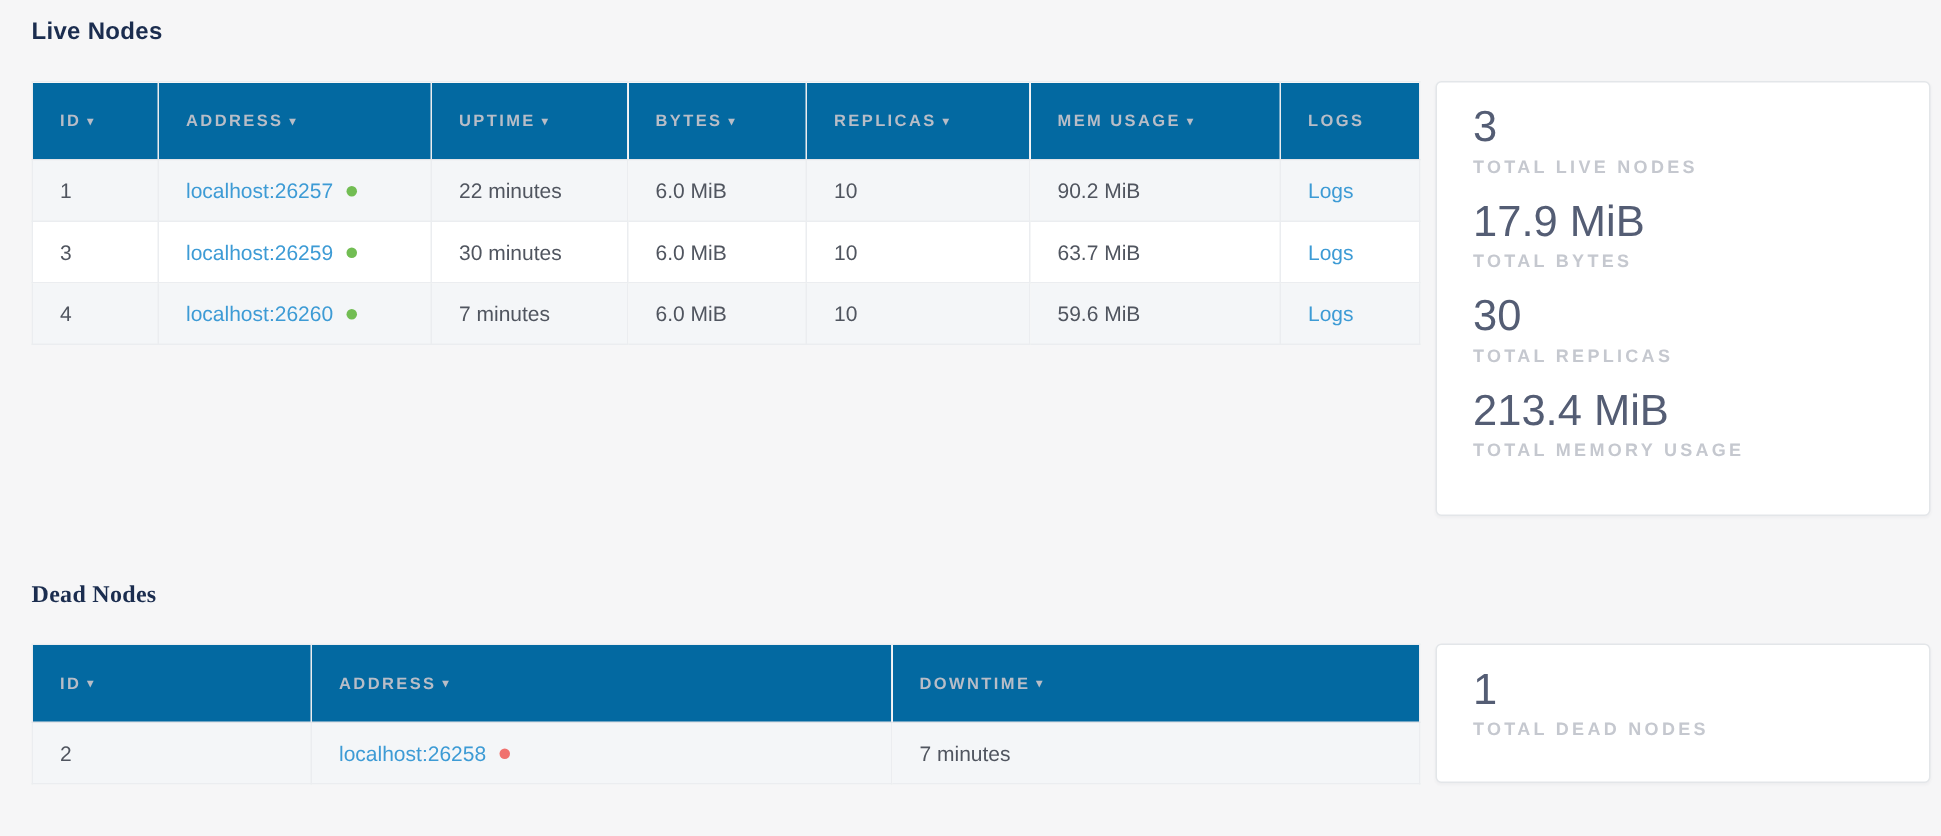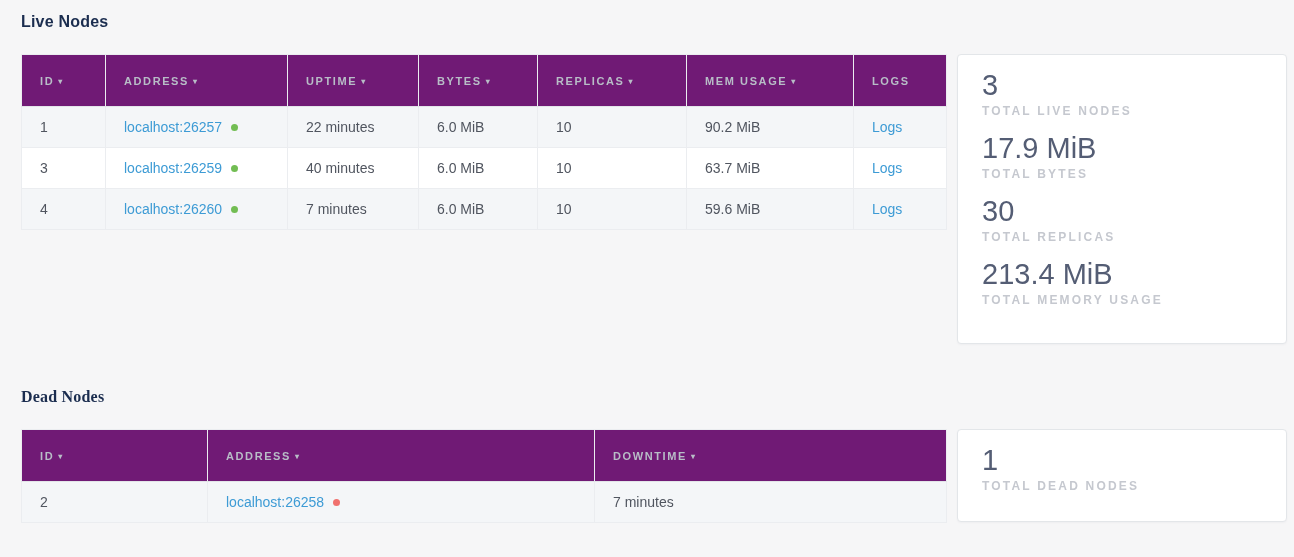--- a/index.html
+++ b/index.html
@@ -38,21 +38,21 @@
   .node-table th, .node-table td {
     border: 1px solid var(--border_inner, #ebedf0);
     padding: 0 0 0 18px;
     text-align: left;
     vertical-align: middle;
     white-space: nowrap;
     overflow: hidden;
   }
   .node-table thead th {
     height: 52px;
-    background: #701a75;
+    background: #0369a1;
     font-size: 11px;
     font-weight: 700;
     letter-spacing: 1.6px;
     color: var(--header_text, #b8bdc7);
     border-bottom: 1px solid var(--border_outer, #e3e5e9);
   }
   .node-table tbody td {
     height: 41px;
     font-size: 14px;
     color: var(--cell_text, #50555f);
@@ -142,21 +142,21 @@
             <td><a class="cell-link">localhost:26257</a><span class="status-dot live"></span></td>
             <td>22 minutes</td>
             <td>6.0 MiB</td>
             <td>10</td>
             <td>90.2 MiB</td>
             <td><a class="cell-link">Logs</a></td>
           </tr>
           <tr>
             <td>3</td>
             <td><a class="cell-link">localhost:26259</a><span class="status-dot live"></span></td>
-            <td>40 minutes</td>
+            <td>30 minutes</td>
             <td>6.0 MiB</td>
             <td>10</td>
             <td>63.7 MiB</td>
             <td><a class="cell-link">Logs</a></td>
           </tr>
           <tr>
             <td>4</td>
             <td><a class="cell-link">localhost:26260</a><span class="status-dot live"></span></td>
             <td>7 minutes</td>
             <td>6.0 MiB</td>

